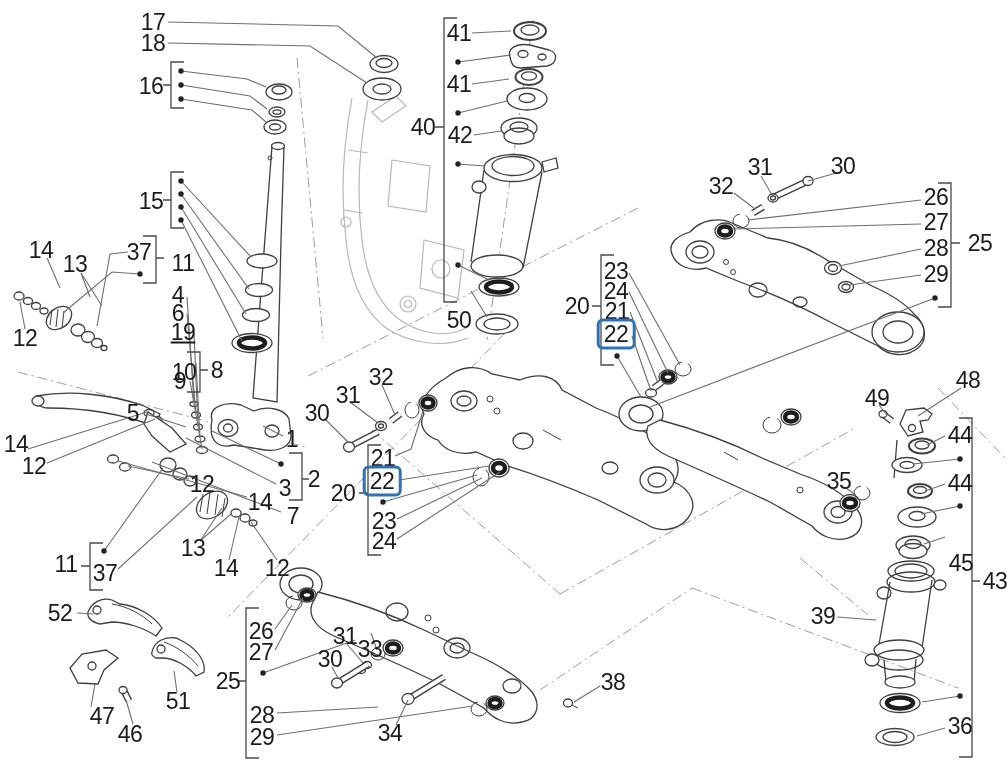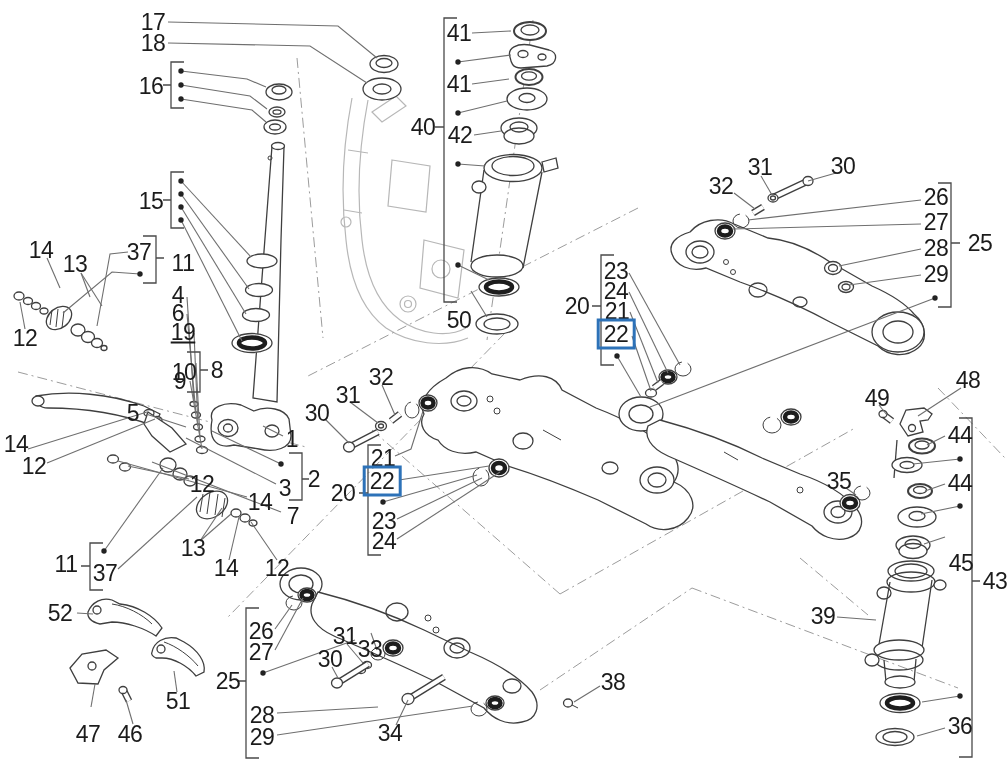--- a/index.html
+++ b/index.html
@@ -12,21 +12,21 @@
   .pn{stroke:#3f3f3f;stroke-width:1.3;fill:none;}
   .p2{stroke:#3f3f3f;stroke-width:2;fill:#ffffff;}
   .thick{stroke:#1d1d1d;stroke-width:4.5;fill:none;}
   .thin{stroke:#3f3f3f;stroke-width:1;fill:none;}
   .shaft-o{stroke:#3f3f3f;stroke-width:7;fill:none;stroke-linecap:butt;}
   .shaft-i{stroke:#ffffff;stroke-width:4.2;fill:none;stroke-linecap:butt;}
   .leader{stroke:#6f6f6f;stroke-width:1.1;fill:none;}
   .bracket{stroke:#4a4a4a;stroke-width:1.3;fill:none;}
   .plabel{position:absolute;transform:translate(-50%,-50%);font-size:23px;font-weight:400;
           color:#1b1b1b;letter-spacing:-0.5px;white-space:nowrap;line-height:1;}
-  .plabel.boxed{border:3px solid #2d72b8;padding:1px 4px;border-radius:0;}
+  .plabel.boxed{border:3px solid #2d72b8;padding:1px 4px;border-radius:6px;}
 </style>
 </head>
 <body>
 
 <div class="stage">
 
   <svg id="art" width="1007" height="764" viewBox="0 0 1007 764">
 
     <g>
       <path class="frame" d="M352,98 C344,140 340,190 346,240 C350,280 362,310 386,328"></path>
@@ -445,21 +445,21 @@
       <div class="plabel" style="left: 193px; top: 548px;">13</div>
       <div class="plabel" style="left: 226px; top: 568px;">14</div>
       <div class="plabel" style="left: 277px; top: 568px;">12</div>
       <div class="plabel" style="left: 66px; top: 564px;">11</div>
       <div class="plabel" style="left: 105px; top: 573px;">37</div>
       <div class="plabel" style="left: 292px; top: 439px;">1</div>
       <div class="plabel" style="left: 285px; top: 488px;">3</div>
       <div class="plabel" style="left: 314px; top: 479px;">2</div>
       <div class="plabel" style="left: 293px; top: 516px;">7</div>
       <div class="plabel" style="left: 60px; top: 613px;">52</div>
-      <div class="plabel" style="left: 88px; top: 716px; margin-top: 18px;">47</div>
+      <div class="plabel" style="left: 102px; top: 716px;">47</div>
       <div class="plabel" style="left: 130px; top: 734px;">46</div>
       <div class="plabel" style="left: 178px; top: 701px;">51</div>
       <div class="plabel" style="left: 459px; top: 33px;">41</div>
       <div class="plabel" style="left: 459px; top: 84px;">41</div>
       <div class="plabel" style="left: 423px; top: 127px;">40</div>
       <div class="plabel" style="left: 460px; top: 135px;">42</div>
       <div class="plabel" style="left: 459px; top: 296px; margin-top: 24px;">50</div>
       <div class="plabel" style="left: 381px; top: 377px;">32</div>
       <div class="plabel" style="left: 348px; top: 395px;">31</div>
       <div class="plabel" style="left: 317px; top: 413px;">30</div>

